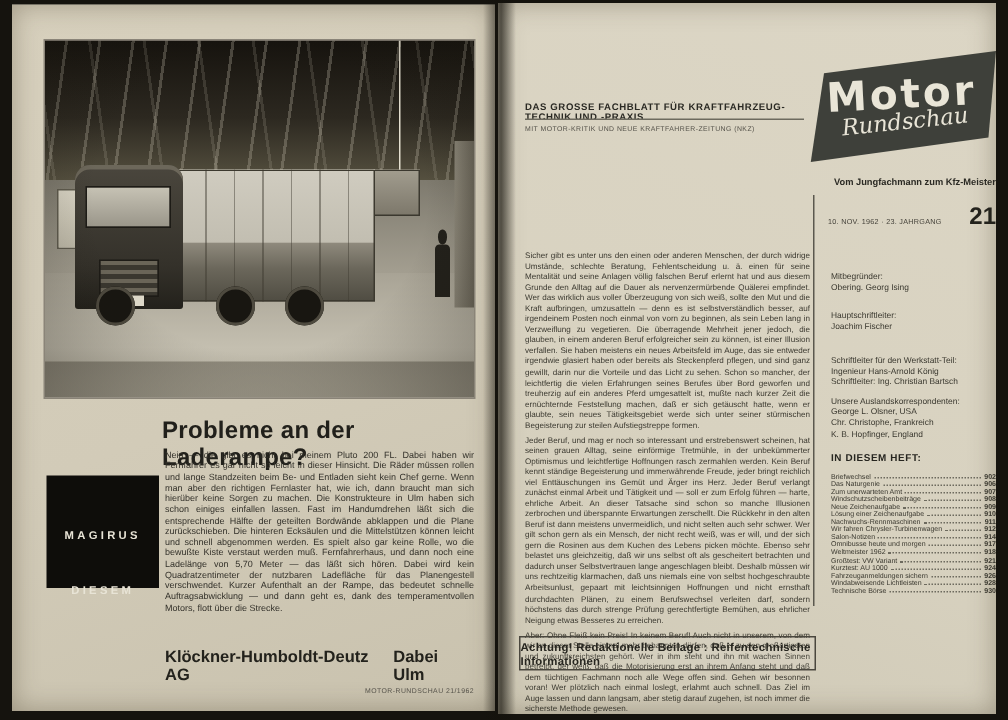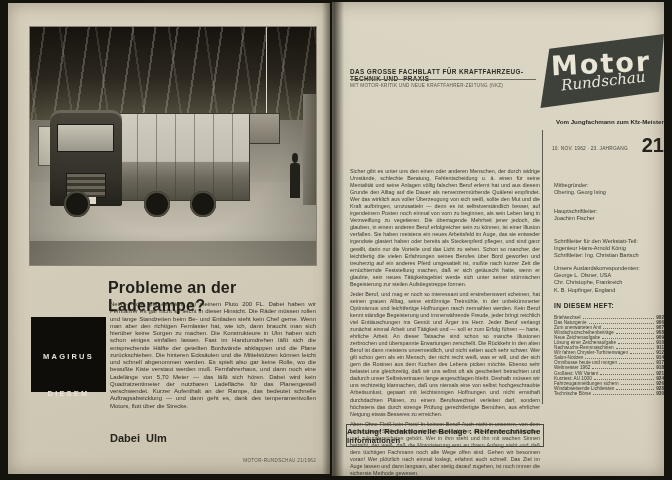--- a/index.html
+++ b/index.html
@@ -97,21 +97,21 @@
   .mr-word2 { color:#e9e5d7; font-size:15px; font-style:italic; font-family:"DejaVu Serif", serif;
     margin-top:-4px; transform:rotate(-6deg); align-self:flex-end; margin-right:18px; }
   .series { position:absolute; left:224px; top:116px; width:108px;
     font-size:6.2px; font-weight:bold; color:#2b2a24; }
   .col-divider { position:absolute; left:210px; top:128px; width:1px; height:274px; background:#5b584e; }
 
   
   .dateline { position:absolute; left:220px; top:134px; width:112px;
     display:flex; justify-content:space-between; align-items:flex-end; }
   .dateline .date { font-size:4.8px; color:#45423a; letter-spacing:.2px; padding-bottom:3px; }
-  .dateline .issue { font-size:20px; font-weight:bold; color:#23221c; line-height:18px; }
+  .dateline .issue { font-size:16px; font-weight:bold; color:#23221c; line-height:18px; }
   .mast { position:absolute; left:222px; width:110px; font-size:5.6px; line-height:7.2px; color:#3a382f; }
   .toc-title { position:absolute; left:222px; top:300px; font-size:6.6px; font-weight:bold;
     letter-spacing:.4px; color:#26251f; }
   .toc { position:absolute; left:222px; top:313px; width:110px; }
   .toc-row { display:flex; align-items:baseline; font-size:4.7px; line-height:5.05px; color:#3a382f; }
   .toc-label { white-space:nowrap; }
   .toc-dots { flex:1; border-bottom:1px dotted #6d6a5e; margin:0 2px 1px 2px; }
   .toc-page { font-weight:bold; }
 
   
@@ -166,20 +166,21 @@
         <polygon points="30,0 27,15 33,15" fill="#e8e4d6"></polygon>
         <polyline points="6,40 20,16 30,32 40,16 54,40" fill="none" stroke="#e8e4d6" stroke-width="4.5"></polyline>
       </svg>
       <div class="mg-line">MAGIRUS</div>
       <div class="mg-line">DIESEM</div>
     </div>
 
     <p class="ad-body">Nein — die gibt es nicht bei meinem Pluto 200 FL. Dabei haben wir Fernfahrer es gar nicht so leicht in dieser Hinsicht. Die Räder müssen rollen und lange Standzeiten beim Be- und Entladen sieht kein Chef gerne. Wenn man aber den richtigen Fernlaster hat, wie ich, dann braucht man sich hierüber keine Sorgen zu machen. Die Konstrukteure in Ulm haben sich schon einiges einfallen lassen. Fast im Handumdrehen läßt sich die entsprechende Hälfte der geteilten Bordwände abklappen und die Plane zurückschieben. Die hinteren Ecksäulen und die Mittelstützen können leicht und schnell abgenommen werden. Es spielt also gar keine Rolle, wo die bewußte Kiste verstaut werden muß. Fernfahrerhaus, und dann noch eine Ladelänge von 5,70 Meter — das läßt sich hören. Dabei wird kein Quadratzentimeter der nutzbaren Ladefläche für das Planengestell verschwendet. Kurzer Aufenthalt an der Rampe, das bedeutet schnelle Auftragsabwicklung — und dann geht es, dank des temperamentvollen Motors, flott über die Strecke.</p>
 
     <div class="company-row">
+      <span>Klöckner-Humboldt-Deutz AG</span>
       <span class="plant">Dabei Ulm</span>
     </div>
 
     <div class="pl-footer">MOTOR-RUNDSCHAU 21/1962</div>
   </div>
 
   <div class="crease"></div>
 
   <div class="page page-right">
 

